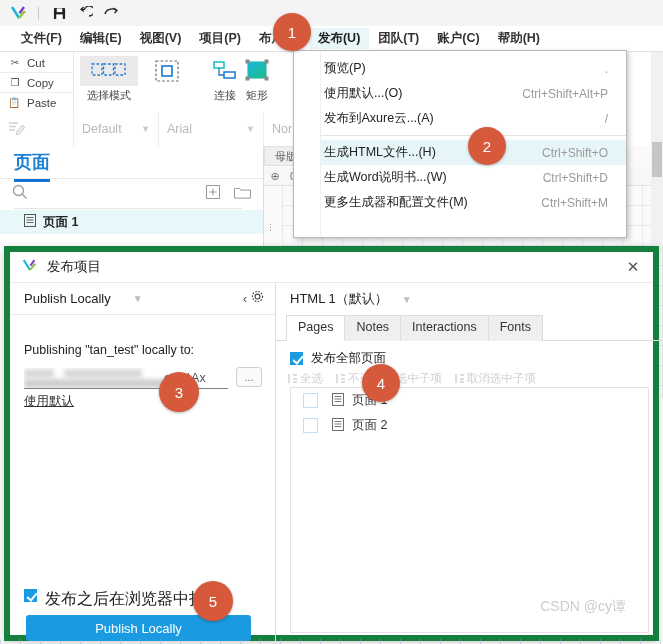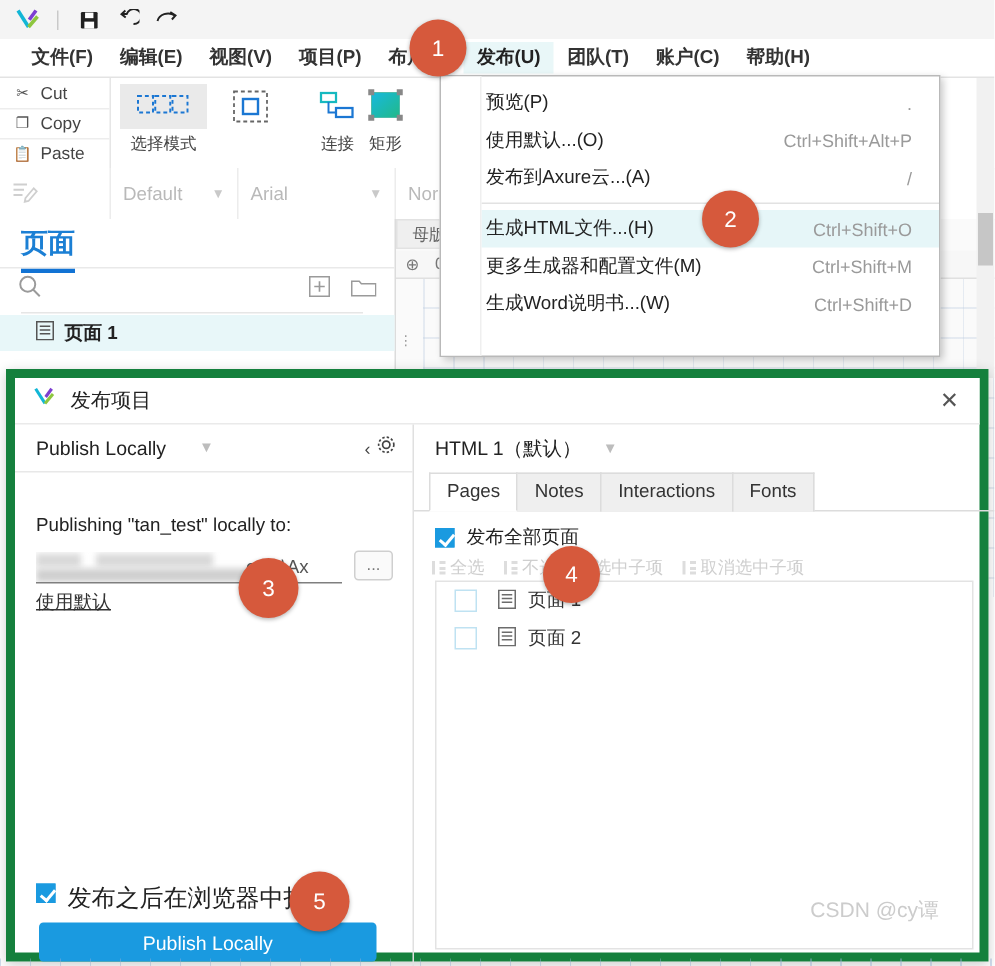--- a/index.html
+++ b/index.html
@@ -375,26 +375,26 @@
       <div class="dd-item">
         <span>发布到Axure云...(A)</span>
         <span class="sc">/</span>
       </div>
       <div class="dd-sep"></div>
       <div class="dd-item hl">
         <span>生成HTML文件...(H)</span>
         <span class="sc">Ctrl+Shift+O</span>
       </div>
       <div class="dd-item">
+        <span>生成Word说明书...(W)</span>
+        <span class="sc">Ctrl+Shift+D</span>
+      </div>
+      <div class="dd-item">
         <span>更多生成器和配置文件(M)</span>
         <span class="sc">Ctrl+Shift+M</span>
-      </div>
-      <div class="dd-item">
-        <span>生成Word说明书...(W)</span>
-        <span class="sc">Ctrl+Shift+D</span>
       </div>
     </div>
   </div>
 
   <div class="dialog">
     <div class="dlg-title">
       <span>
         <svg width="16" height="15" viewBox="0 0 18 16">
           <path d="M2 2 L9 13" stroke="#12b6d6" stroke-width="2.3" fill="none"></path>
           <path d="M14 2 L9.5 8.2" stroke="#7d3fd1" stroke-width="2.3" fill="none"></path>

